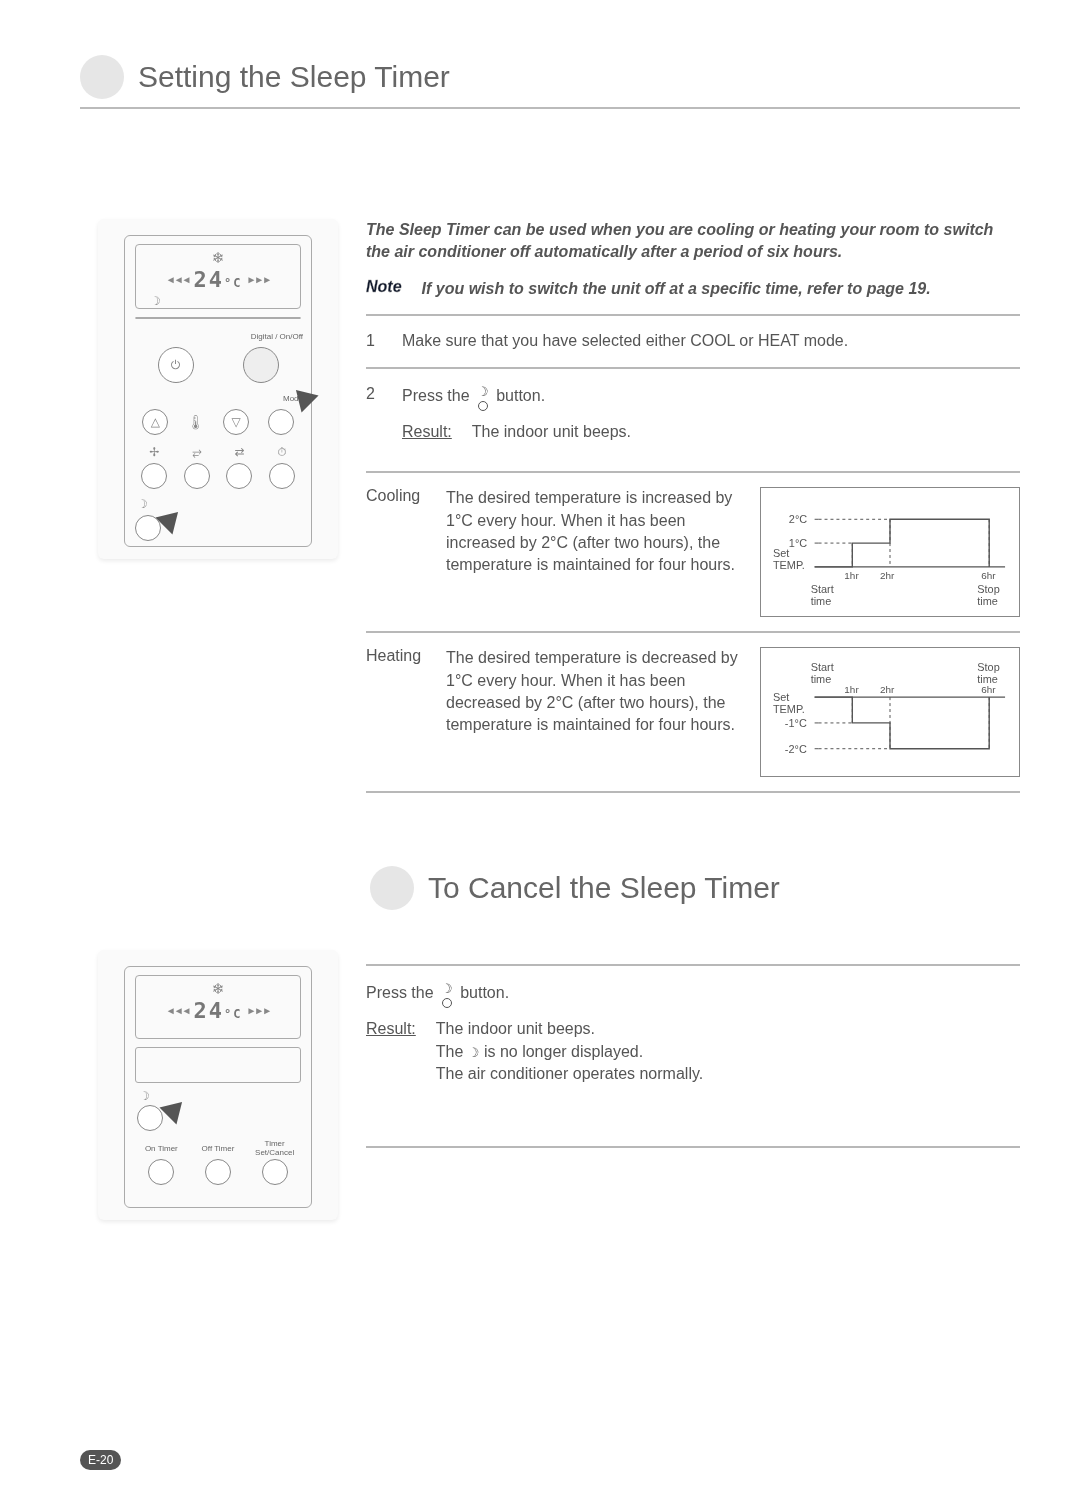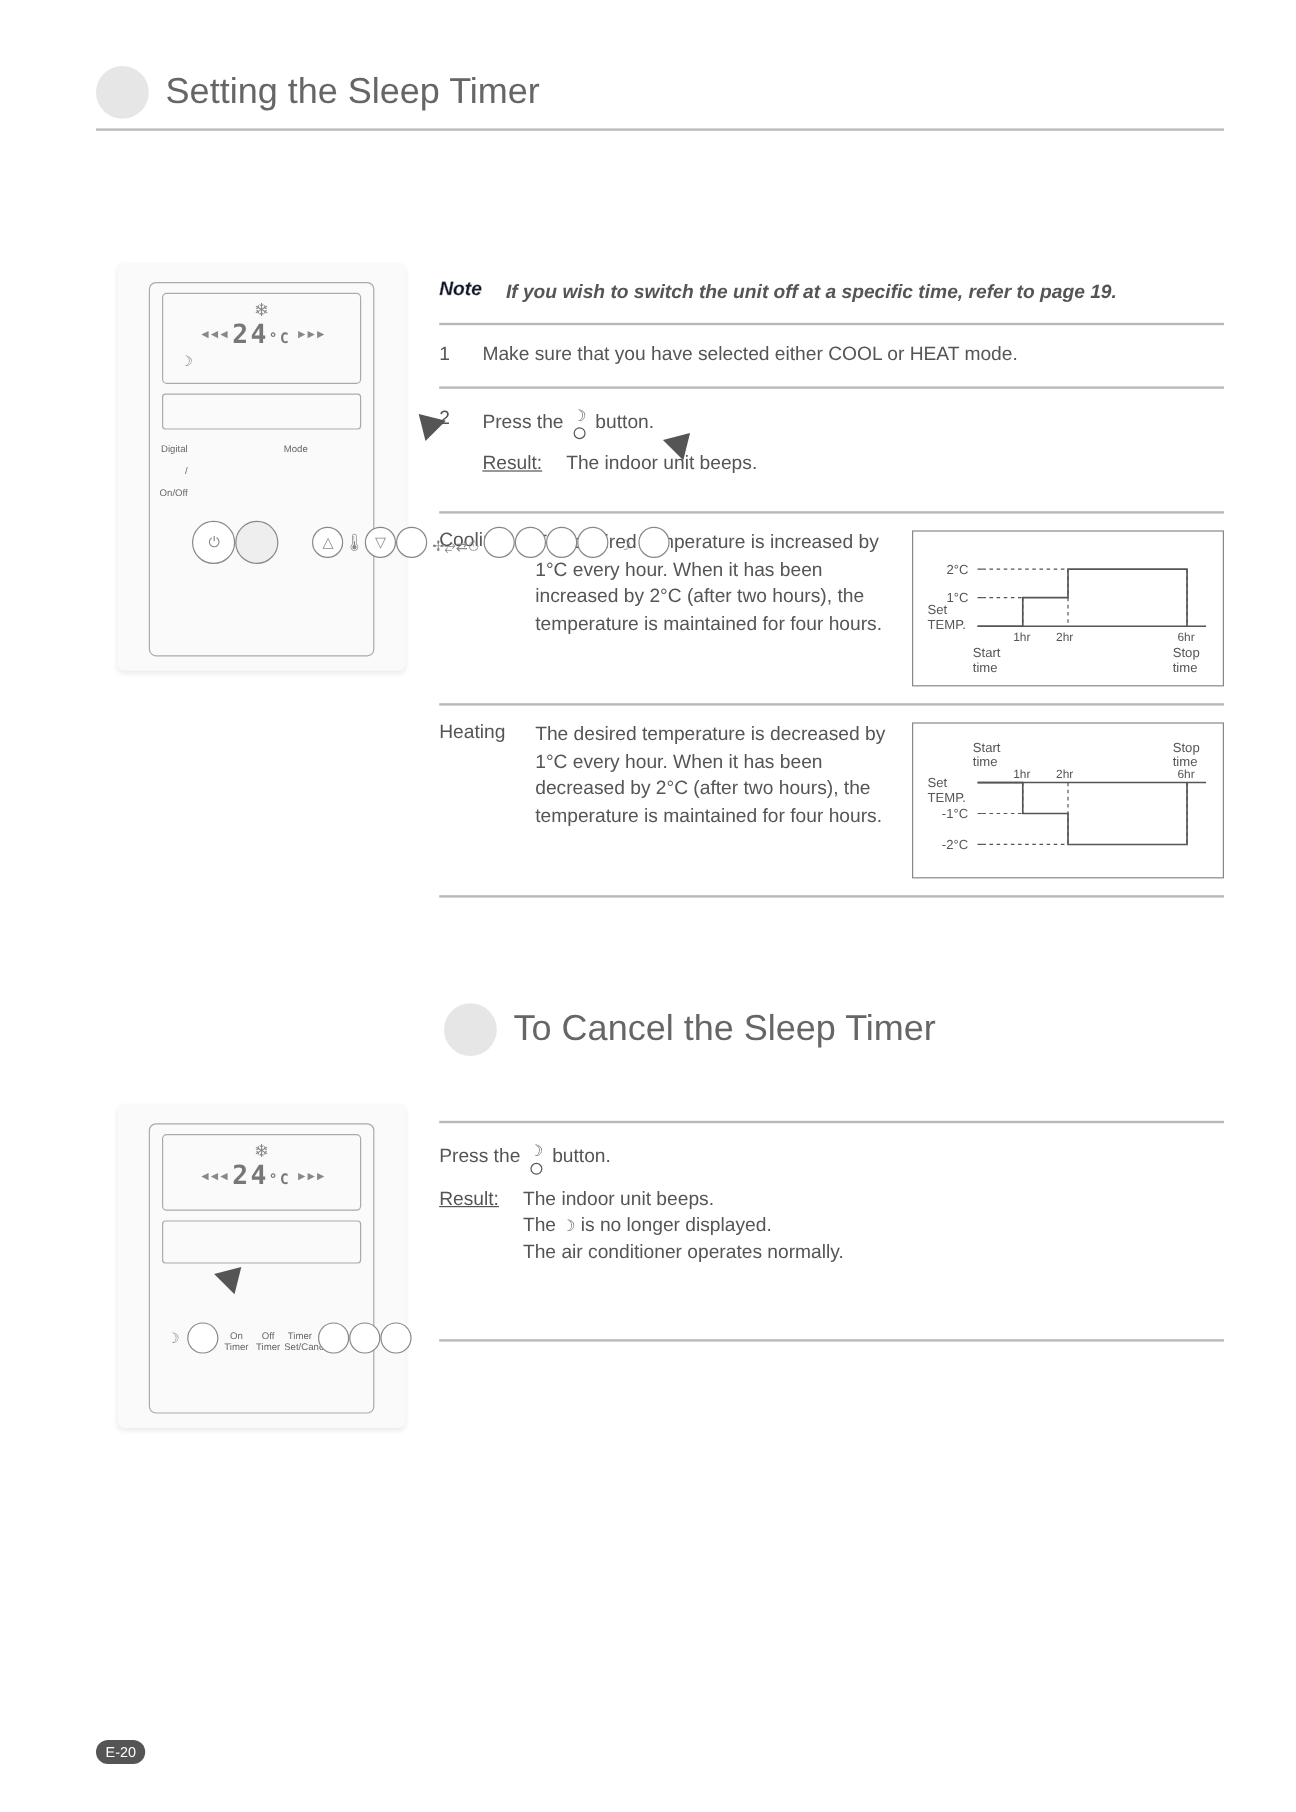--- a/index.html
+++ b/index.html
@@ -67,21 +67,21 @@
   .temp-row { display:flex; align-items:center; gap:4px; }
   .arrb { font-size:10px; color:#888; letter-spacing:-2px;}
   .temp-segs { font-family: monospace; font-size:22px; color:#777; font-weight:bold; letter-spacing:2px;}
   .moon-mini { font-size:12px; color:#888; align-self:flex-start; margin-left:14px; margin-top:2px;}
   .blank-box {
     margin: 8px 10px 0 10px;
     border:1px solid #aaa; border-radius:3px; height:30px;
   }
   .remote-buttons {
     flex:1; padding:6px 8px 6px 8px;
-    display:flex; flex-direction:row; gap:4px;
+    display:flex; flex-direction:column; gap:4px;
   }
   .btn-row { display:flex; justify-content:space-around; align-items:center; position:relative;}
   .rbtn { width:26px; height:26px; border:1.5px solid #888; border-radius:50%; display:flex; align-items:center; justify-content:center; font-size:12px; color:#888; background:#fff;}
   .rbtn.big { width:36px; height:36px; }
   .label-tiny { font-size:8px; color:#666; text-align:center;}
   .arrow-mark {
     width:0;height:0;
     border-left:12px solid transparent;
     border-right:12px solid transparent;
     border-bottom:20px solid #555;
@@ -101,21 +101,21 @@
   .moon-small { font-size:13px; color:#555;}
   .circle-small { width:10px;height:10px;border:1px solid #555;border-radius:50%; }
   .mode-block { display:flex; gap:10px; margin-top:6px; }
   .mode-lbl { width:70px; flex-shrink:0; font-size:16px; color:#555;}
   .mode-text { flex:1; font-size:16px; color:#555; line-height:1.4;}
   .mode-chart {
     width:260px; height:130px; border:1px solid #888; flex-shrink:0; padding:8px 6px 4px 6px;
     font-size:11px; color:#555; position:relative;
   }
   .sub-title-block {
-    display:flex; align-items:center; margin-top:74px;text-align:right;
+    display:flex; align-items:center; margin-top:59px;text-align:right;
   }
   .sub-title-circle { width:44px;height:44px;border-radius:50%;background:#e6e6e6;margin-right:14px;}
   .sub-title-text { font-size:30px; color:#666; }
   .page-num {
     position:absolute; left:80px; bottom:40px;
     background:#555; color:#fff; border-radius:12px;
     font-size:12px; padding:3px 8px;
   }
   svg { display:block; }
 </style>
@@ -176,20 +176,21 @@
           <div class="btn-row" style="justify-content:flex-start;position:relative">
             <span class="rbtn" style="margin-left:2px"></span>
             <div class="arrow-mark" style="left:26px;top:-6px;transform:rotate(45deg)"></div>
           </div>
         </div>
       </div>
     </div>
   </div>
 
   <div class="right-col">
+    <p class="intro">The Sleep Timer can be used when you are cooling or heating your room to switch the air conditioner off automatically after a period of six hours.</p>
     <div class="note-row">
       <span class="note-label">Note</span>
       <span class="note-text">If you wish to switch the unit off at a specific time, refer to page 19.</span>
     </div>
     <hr class="hr">
     <div class="step-row">
       <span class="step-num">1</span>
       <span>Make sure that you have selected either COOL or HEAT mode.</span>
     </div>
     <hr class="hr">

